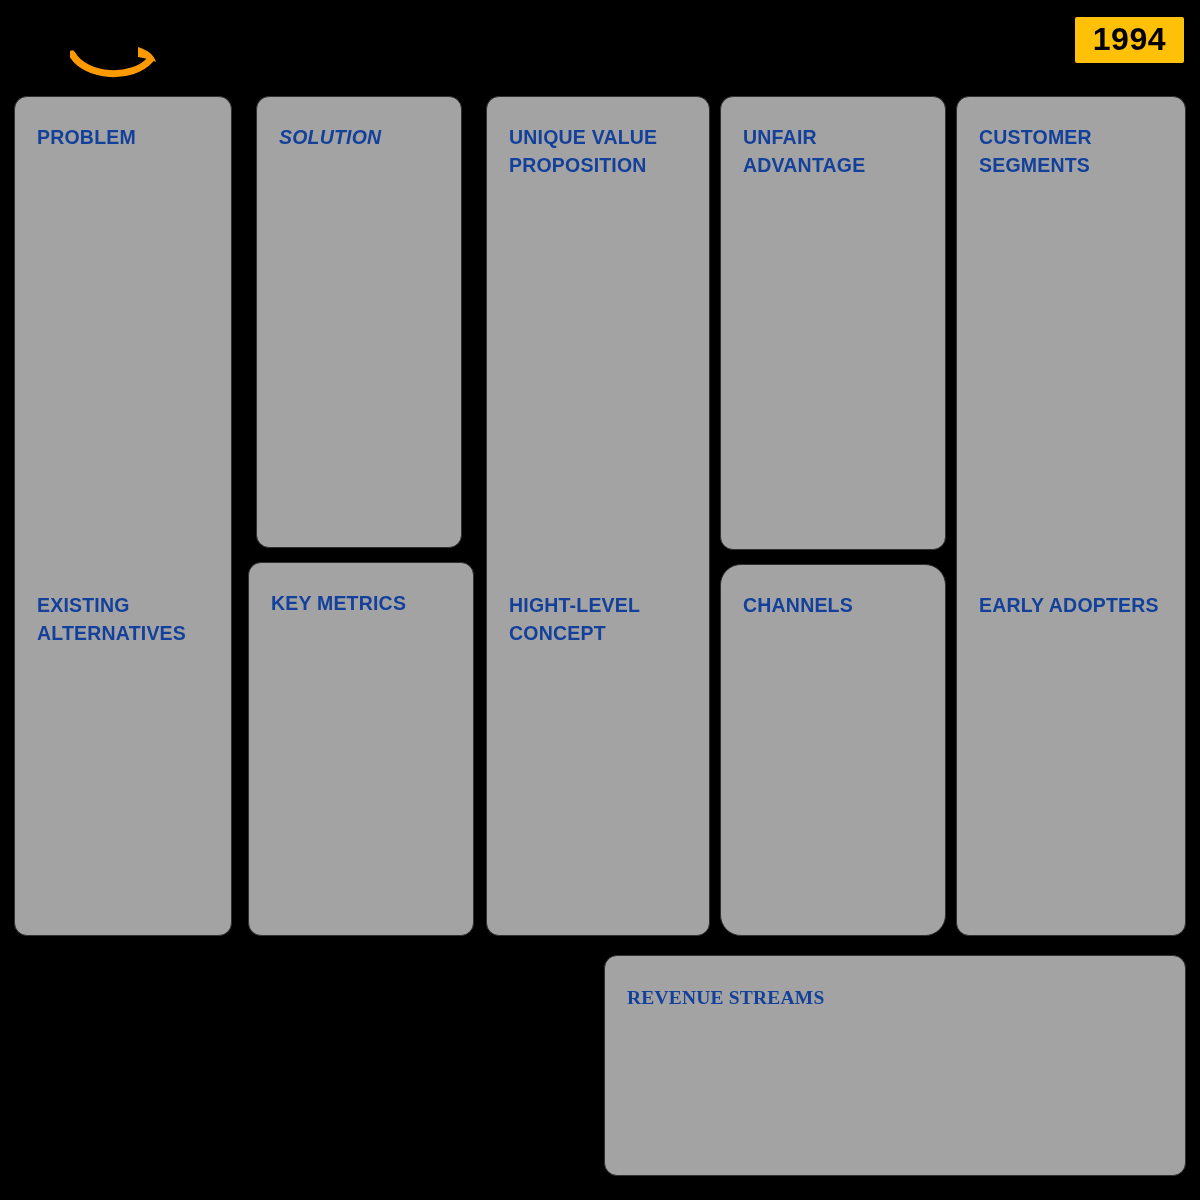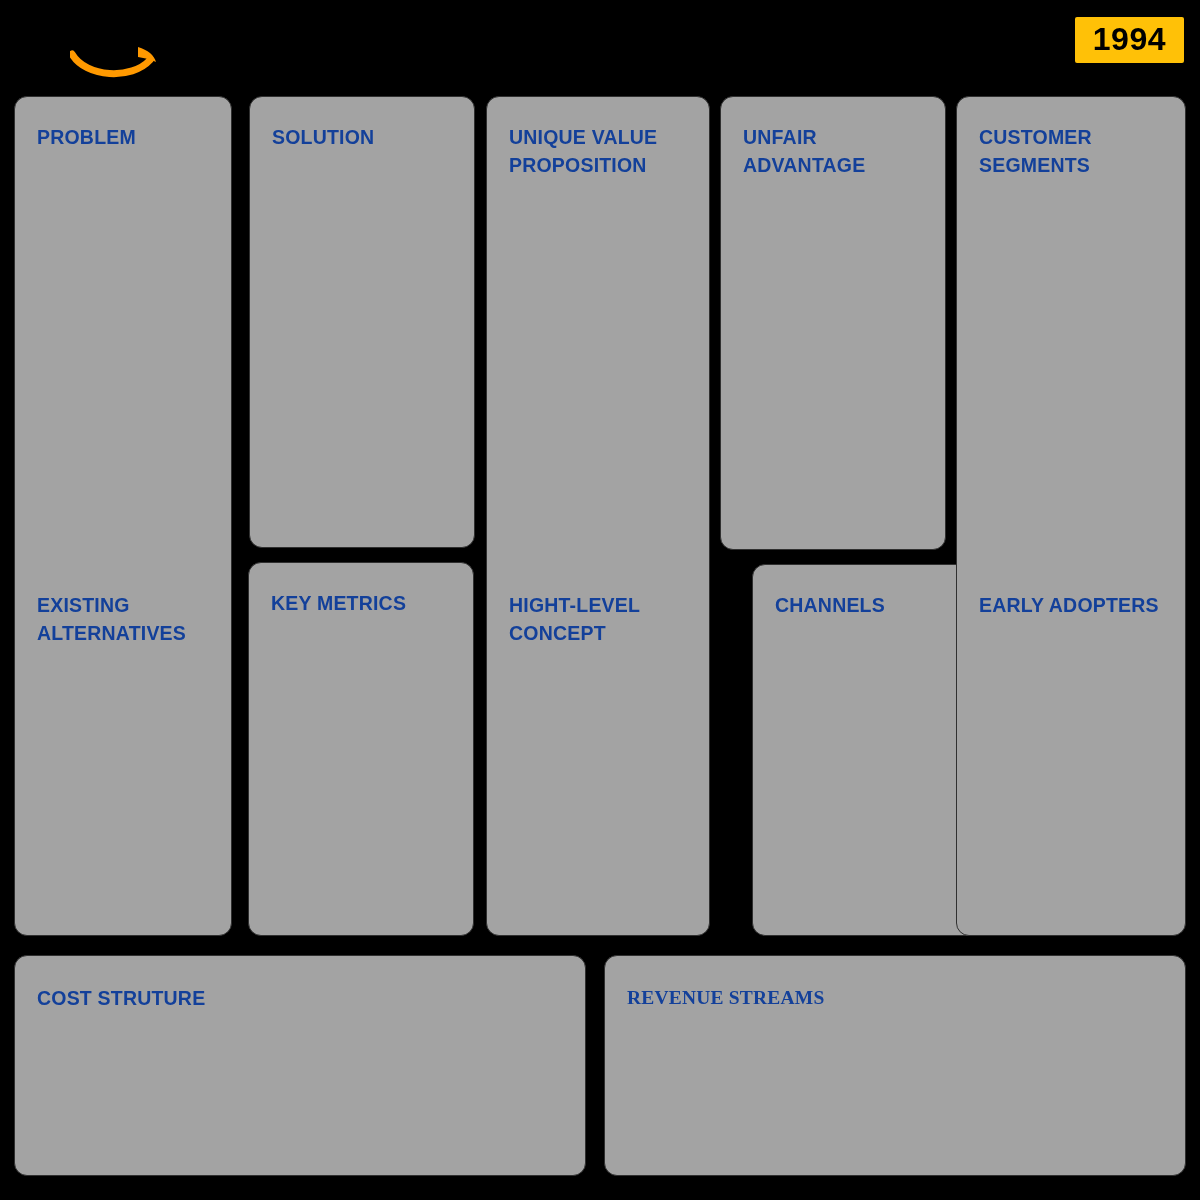--- a/index.html
+++ b/index.html
@@ -108,21 +108,21 @@
 
 <div id="canvas">
 
   <div class="card" style="left:14px; top:96px; width:218px; height:840px;">
     <div class="card-title">PROBLEM</div>
     <div class="card-title sub" style="top:494px;">EXISTING ALTERNATIVES</div>
     <div class="card-body" style="top:60px;"></div>
     <div class="card-body" style="top:560px;"></div>
   </div>
 
-  <div class="card" style="left:249px; top:96px; width:226px; height:452px;">
+  <div class="card" style="left:256px; top:96px; width:206px; height:452px;font-style:italic;">
     <div class="card-title">SOLUTION</div>
     <div class="card-body" style="top:60px;"></div>
   </div>
 
   <div class="card" style="left:248px; top:562px; width:226px; height:374px;">
     <div class="card-title">KEY METRICS</div>
     <div class="card-body" style="top:60px;"></div>
   </div>
 
   <div class="card" style="left:720px; top:96px; width:226px; height:454px;">
@@ -130,35 +130,31 @@
     <div class="card-body" style="top:88px;"></div>
   </div>
 
   <div class="card" style="left:486px; top:96px; width:224px; height:840px;">
     <div class="card-title">UNIQUE VALUE PROPOSITION</div>
     <div class="card-title sub" style="top:494px;">HIGHT-LEVEL CONCEPT</div>
     <div class="card-body" style="top:88px;"></div>
     <div class="card-body" style="top:560px;"></div>
   </div>
 
-  <div class="card" style="left:752px; top:564px; width:226px; height:372px;">
+  <div class="card" style="left:720px; top:564px; width:226px; height:372px;border-radius:21px;">
     <div class="card-title">CHANNELS</div>
     <div class="card-body" style="top:60px;"></div>
   </div>
 
   <div class="card" style="left:956px; top:96px; width:230px; height:840px;">
     <div class="card-title">CUSTOMER SEGMENTS</div>
     <div class="card-title sub" style="top:494px;">EARLY ADOPTERS</div>
     <div class="card-body" style="top:88px;"></div>
     <div class="card-body" style="top:560px;"></div>
   </div>
 
-  <div class="card" style="left:14px; top:955px; width:572px; height:221px;">
-    <div class="card-title" style="top:28px;">COST STRUTURE</div>
-    <div class="card-body" style="top:64px;"></div>
-  </div>
 
   <div class="card" style="left:604px; top:955px; width:582px; height:221px;">
     <div class="card-title" style="top:28px;font-family:Liberation Serif, serif;">REVENUE STREAMS</div>
     <div class="card-body" style="top:64px;"></div>
   </div>
 
 </div>
 
 </body></html>

